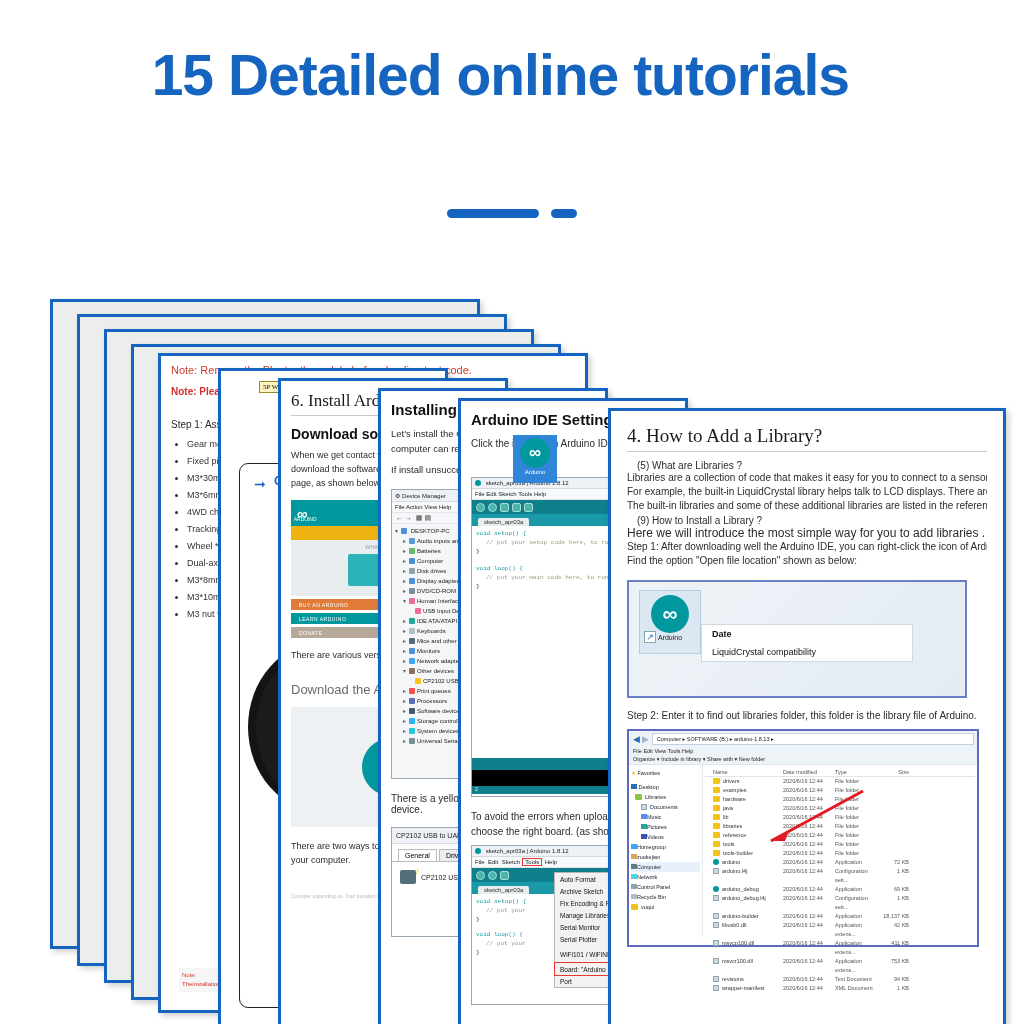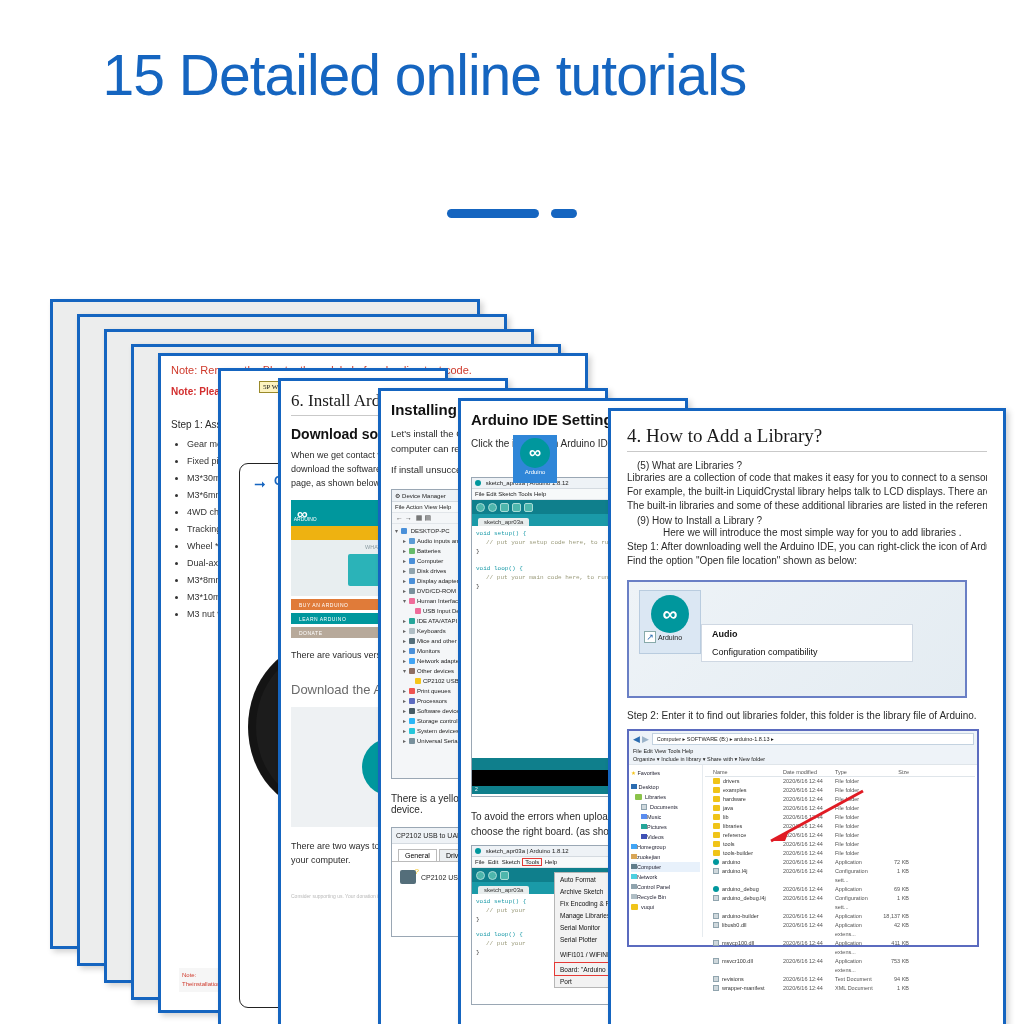--- a/index.html
+++ b/index.html
@@ -1,21 +1,21 @@
 <!DOCTYPE html>
 <html><head>
 <meta charset="utf-8">
 <style>
   * { box-sizing: border-box; margin:0; padding:0; }
   html,body { width:1024px; height:1024px; overflow:hidden; background:#ffffff;
               font-family:"Liberation Sans", sans-serif; }
 
   .banner { position:absolute; left:0; top:0; width:1024px; height:250px; }
-  .headline { position:absolute; top:42px; width:849px; text-align:center;
-              font-size:57px; font-weight:normal; color:#1565c0; letter-spacing:-1px; }
+  .headline { position:absolute; top:42px; width:849px; text-align:right;
+              font-size:57px; font-weight:bold; color:#1565c0; letter-spacing:-1px; }
   .subhead  { position:absolute; top:124px; width:1024px; text-align:center;
               font-size:37px; font-weight:400; color:#1565c0; }
   .divider { position:absolute; top:208px; width:1024px; height:10px; display:flex;
              justify-content:center; align-items:center; gap:12px; }
   .divider .bar1 { width:92px; height:9px; background:#1565c0; border-radius:5px; }
   .divider .bar2 { width:26px; height:9px; background:#1565c0; border-radius:5px; }
 
   .stack { position:absolute; left:0; top:250px; width:1024px; height:774px; }
 
   .page { position:absolute; background:#ffffff; border:3px solid #1565c0;
@@ -340,39 +340,39 @@
     </div>
   </div>
 
   <div class="page" style="left:608px; top:158px; width:398px; height:660px; padding:14px 16px;">
     <div class="serif-h" style="font-size:19px;">4. How to Add a Library?</div>
     <div class="ptxt" style="font-size:10px;margin-top:8px;padding-left:10px;">(5) What are Libraries ?</div>
     <div class="ptxt" style="font-size:10px;line-height:14px;white-space:nowrap;overflow:hidden;">Libraries  are a collection of code that makes it easy for you to connect to a sensor, display, module, etc.</div>
     <div class="ptxt" style="font-size:10px;line-height:14px;white-space:nowrap;overflow:hidden;">For example, the built-in LiquidCrystal library helps talk to LCD displays. There are hundreds of libraries.</div>
     <div class="ptxt" style="font-size:10px;line-height:14px;white-space:nowrap;overflow:hidden;">The built-in libraries and some of these additional libraries are listed in the reference.</div>
     <div class="ptxt" style="font-size:10px;margin-top:2px;padding-left:10px;">(9)  How to Install a Library ?</div>
-    <div class="ptxt" style="font-size:10px;line-height:14px;margin-left:36px;">Here we will introduce the most simple way for you to add libraries .</div>
+    <div class="ptxt" style="font-size:12px;line-height:14px;">Here we will introduce the most simple way for you to add libraries .</div>
     <div class="ptxt" style="font-size:10px;line-height:14px;white-space:nowrap;overflow:hidden;">Step 1:  After downloading well the Arduino IDE, you can right-click the icon of Arduino IDE.</div>
     <div class="ptxt" style="font-size:10px;line-height:14px;">Find the option "Open file location" shown as below:</div>
 
     <div style="margin-top:12px;width:340px;height:118px;border:2px solid #6a7fc5;
                 background:linear-gradient(135deg,#eef3f7,#e4ecf2);position:relative;">
       <div style="position:absolute;left:10px;top:8px;width:62px;height:64px;
                   background:#dbe7f3;border:1px solid #b9ccdf;text-align:center;padding-top:4px;">
         <div class="arduino-logo" style="width:38px;height:38px;margin:0 auto;">
           <span class="infty" style="font-size:21px;">∞</span>
         </div>
         <div style="position:absolute;left:4px;top:40px;width:12px;height:12px;background:#fff;
                     border:1px solid #8aa;color:#2b6cb0;font-size:9px;line-height:11px;">↗</div>
         <div style="font-size:7px;color:#1a1a1a;margin-top:1px;">Arduino</div>
       </div>
       <div style="position:absolute;left:72px;top:42px;width:212px;background:#fff;
                   border:1px solid #cfd8e3;">
-        <div style="font-size:9px;font-weight:bold;padding:4px 10px;color:#111;">Audio</div>
-        <div style="font-size:9px;padding:4px 10px;color:#111;">Configuration compatibility</div>
+        <div style="font-size:9px;font-weight:bold;padding:4px 10px;color:#111;">Date</div>
+        <div style="font-size:9px;padding:4px 10px;color:#111;">LiquidCrystal compatibility</div>
       </div>
     </div>
 
     <div class="ptxt" style="font-size:10px;margin-top:12px;">Step 2: Enter it to find out libraries folder, this folder is the library file of Arduino.</div>
 
     <div class="explorer" style="margin-top:8px;width:352px;height:218px;position:relative;">
       <div class="exp-head">
         <div style="display:flex;align-items:center;">
           <span style="margin-left:4px;color:#2b6cb0;font-size:9px;">◀</span>
           <span style="margin-left:2px;color:#9bb3c9;font-size:9px;">▶</span>

